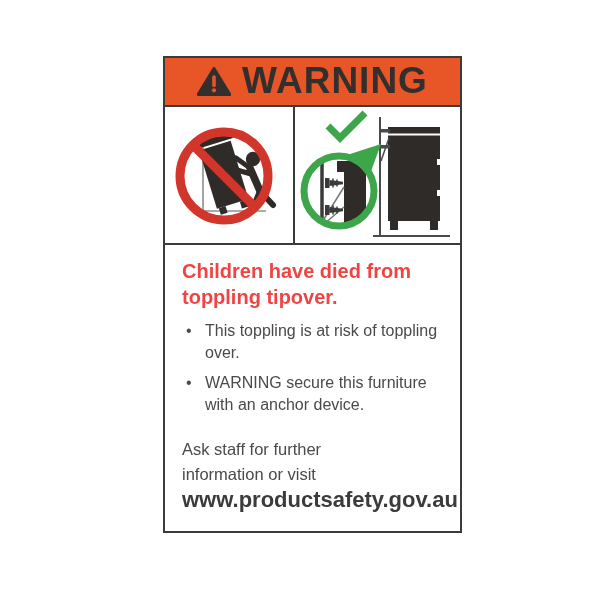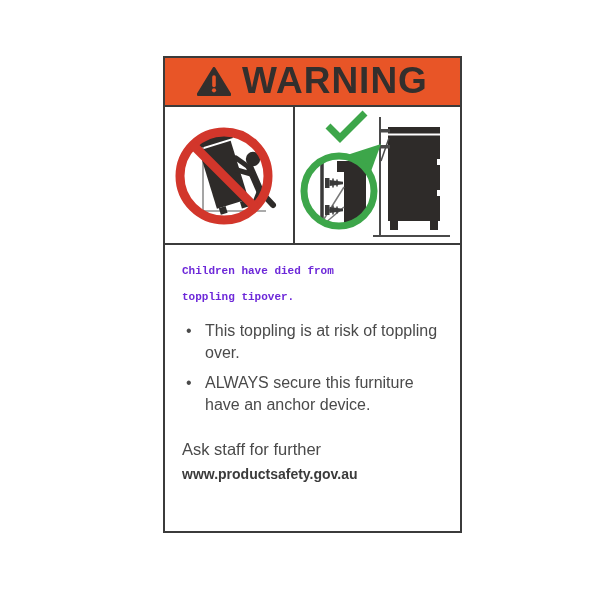--- a/index.html
+++ b/index.html
@@ -17,27 +17,27 @@
                   line-height:1; transform:translateY(-1px); }
 
   
   .picto-row { display:flex; height:138px; border-bottom:2px solid #3B3B3B; background:#fff; }
   .picto-cell-left  { width:130px; border-right:2px solid #3B3B3B; }
   .picto-cell-right { flex:1; }
   .picto-cell-left svg, .picto-cell-right svg { display:block; }
 
   
   .body-text { padding:13px 16px 0 17px; color:#4A4A4A; }
-  .heading { font-size:11px; line-height:26px; font-weight:700; color:#6d28d9;font-family:Liberation Mono, monospace; }
+  .heading { font-size:20px; line-height:26px; font-weight:700; color:#ef4444; }
   .bullets { margin-top:10px; }
   .bullet-item { display:flex; gap:11px; font-size:16px; line-height:22px;
                  margin-bottom:8px; padding-left:4px; color:#4A4A4A; }
   .bullet-marker { flex:0 0 8px; color:#4A4A4A; }
   .footer { margin-top:21px; font-size:16.5px; line-height:25px; color:#4A4A4A; }
-  .footer-url { font-size:14px; font-weight:700; color:#3B3B3B; line-height:25px; }
+  .footer-url { font-size:22px; font-weight:700; color:#3B3B3B; line-height:25px; }
 </style>
 </head>
 <body>
 
 <div class="canvas">
   <div class="sign">
 
     <div class="header">
       <svg width="34" height="30" viewBox="0 0 34 30" aria-hidden="true">
         <path d="M17 1.5 L32.8 27.5 L1.2 27.5 Z" fill="#332F2D" stroke="#332F2D" stroke-width="3" stroke-linejoin="round"></path>
@@ -141,24 +141,25 @@
         <div>toppling tipover.</div>
       </div>
 
       <div class="bullets">
         <div class="bullet-item">
           <span class="bullet-marker">•</span>
           <span>This toppling is at risk of toppling over.</span>
         </div>
         <div class="bullet-item">
           <span class="bullet-marker">•</span>
-          <span>ALWAYS secure this furniture have an anchor device.</span>
+          <span>WARNING secure this furniture with an anchor device.</span>
         </div>
       </div>
 
       <div class="footer">
         <div>Ask staff for further</div>
+        <div>information or visit</div>
         <div class="footer-url">www.productsafety.gov.au</div>
       </div>
     </div>
 
   </div>
 </div>
 
 </body></html>

